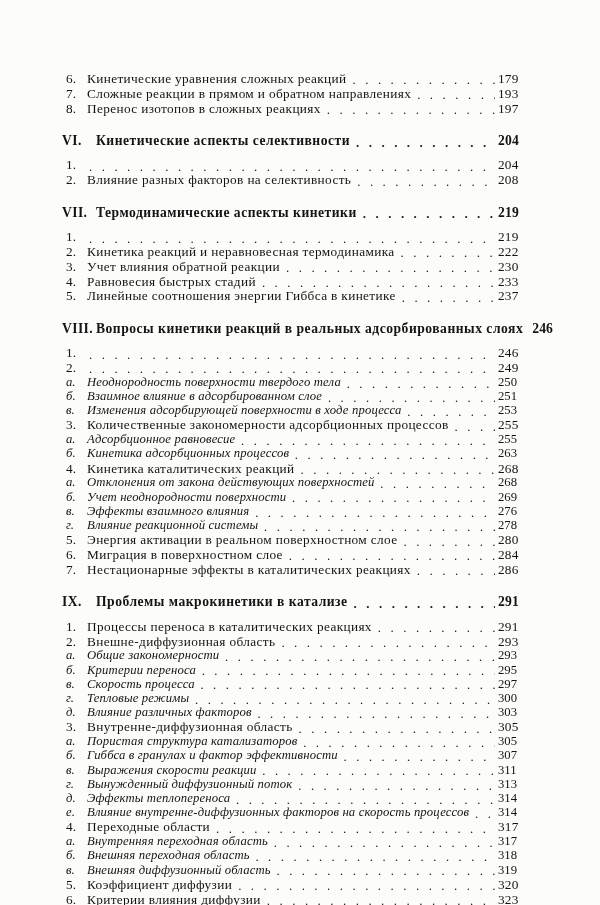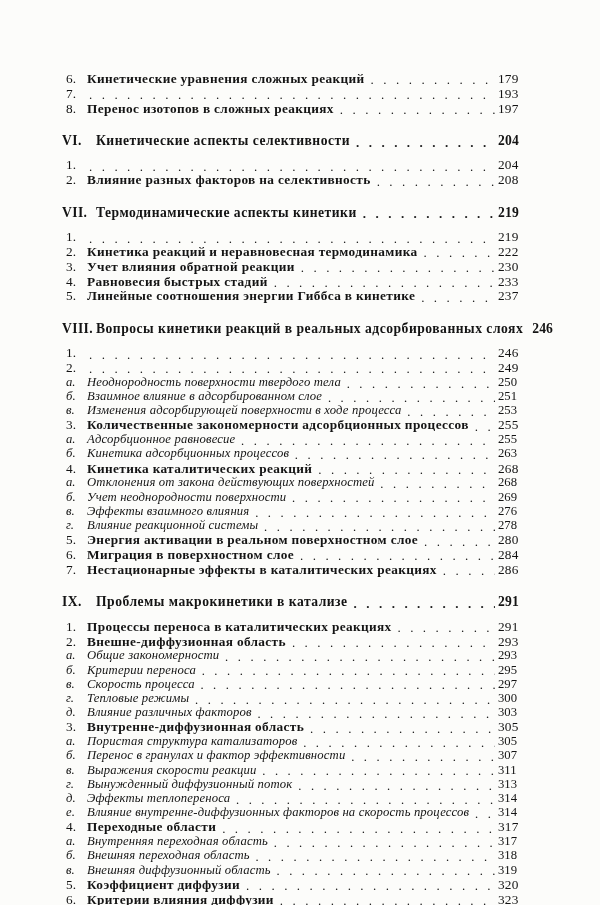--- a/index.html
+++ b/index.html
@@ -96,21 +96,21 @@
   .lvl-num {
     font-size: 13.3px;
     font-weight: normal;
     margin-bottom: 1.5px;
     letter-spacing: 0.2px;
   }
   .lvl-num .ent-num {
     width: 21px;
     padding-left: 4px;
   }
-  .lvl-num .ent-title { letter-spacing: 0.35px; font-weight: bold; }
+  .lvl-num .ent-title { letter-spacing: 0.35px; }
 
   
   .lvl-let {
     font-size: 12.7px;
     font-style: italic;
     font-weight: normal;
     margin-bottom: 1.5px;
   }
   .lvl-let .ent-num {
     width: 21px;
@@ -130,20 +130,21 @@
 <div id="toc-page">
   <div class="toc-body">
       <div class="entry lvl-num">
         <span class="ent-num">6.</span>
         <span class="ent-title">Кинетические уравнения сложных реакций</span>
         <span class="leader"></span>
         <span class="ent-page">179</span>
       </div>
       <div class="entry lvl-num">
         <span class="ent-num">7.</span>
+        <span class="ent-title">Сложные реакции в прямом и обратном направлениях</span>
         <span class="leader"></span>
         <span class="ent-page">193</span>
       </div>
       <div class="entry lvl-num">
         <span class="ent-num">8.</span>
         <span class="ent-title">Перенос изотопов в сложных реакциях</span>
         <span class="leader"></span>
         <span class="ent-page">197</span>
       </div>
       <div class="entry lvl-chapter">
@@ -353,21 +354,21 @@
         <span class="ent-page">305</span>
       </div>
       <div class="entry lvl-let">
         <span class="ent-num">а.</span>
         <span class="ent-title">Пористая структура катализаторов</span>
         <span class="leader"></span>
         <span class="ent-page">305</span>
       </div>
       <div class="entry lvl-let">
         <span class="ent-num">б.</span>
-        <span class="ent-title">Перенос в гранулах и фактор эффективности</span>
+        <span class="ent-title">Гиббса в гранулах и фактор эффективности</span>
         <span class="leader"></span>
         <span class="ent-page">307</span>
       </div>
       <div class="entry lvl-let">
         <span class="ent-num">в.</span>
         <span class="ent-title">Выражения скорости реакции</span>
         <span class="leader"></span>
         <span class="ent-page">311</span>
       </div>
       <div class="entry lvl-let">

